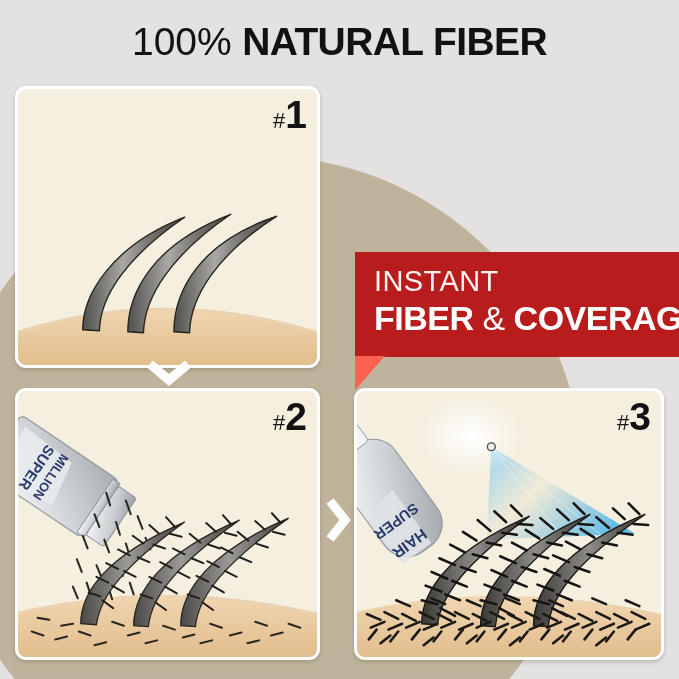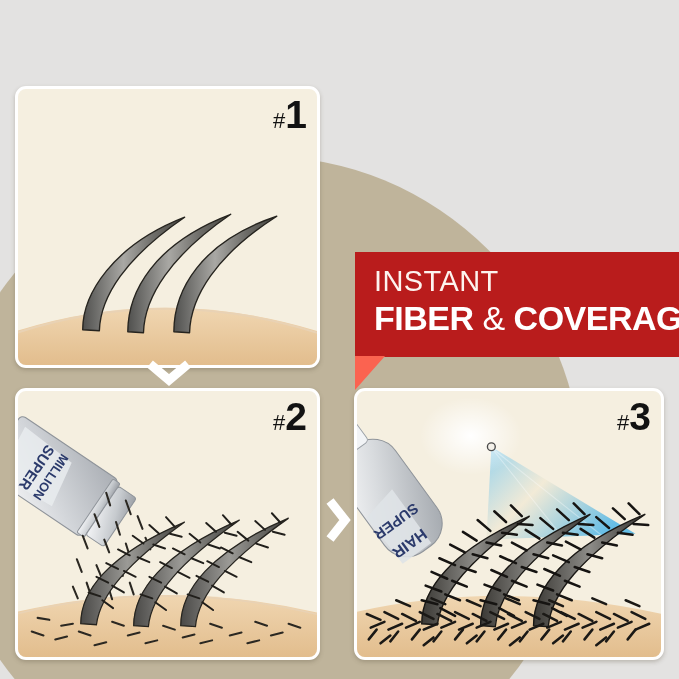--- a/index.html
+++ b/index.html
@@ -108,20 +108,23 @@
   .art { position: absolute; left: 0; top: 0; width: 100%; height: 100%; }
   .art svg { display: block; width: 100%; height: 100%; }
 </style>
 </head>
 <body>
 
 <div id="stage">
 
   <div id="bg-circle"></div>
 
+  <div id="title">
+    <span class="thin">100%</span><span> </span><span class="bold">NATURAL FIBER</span>
+  </div>
 
   <div class="panel" id="panel1">
     <div class="panel-num">
       <span class="hash">#</span><span class="num">1</span>
     </div>
     <div class="art">
       <svg viewBox="0 0 305 282" preserveAspectRatio="none">
         <defs>
           <linearGradient id="skin1" x1="0" y1="0" x2="0" y2="1">
             <stop offset="0%" stop-color="#f0d6b1"></stop>

